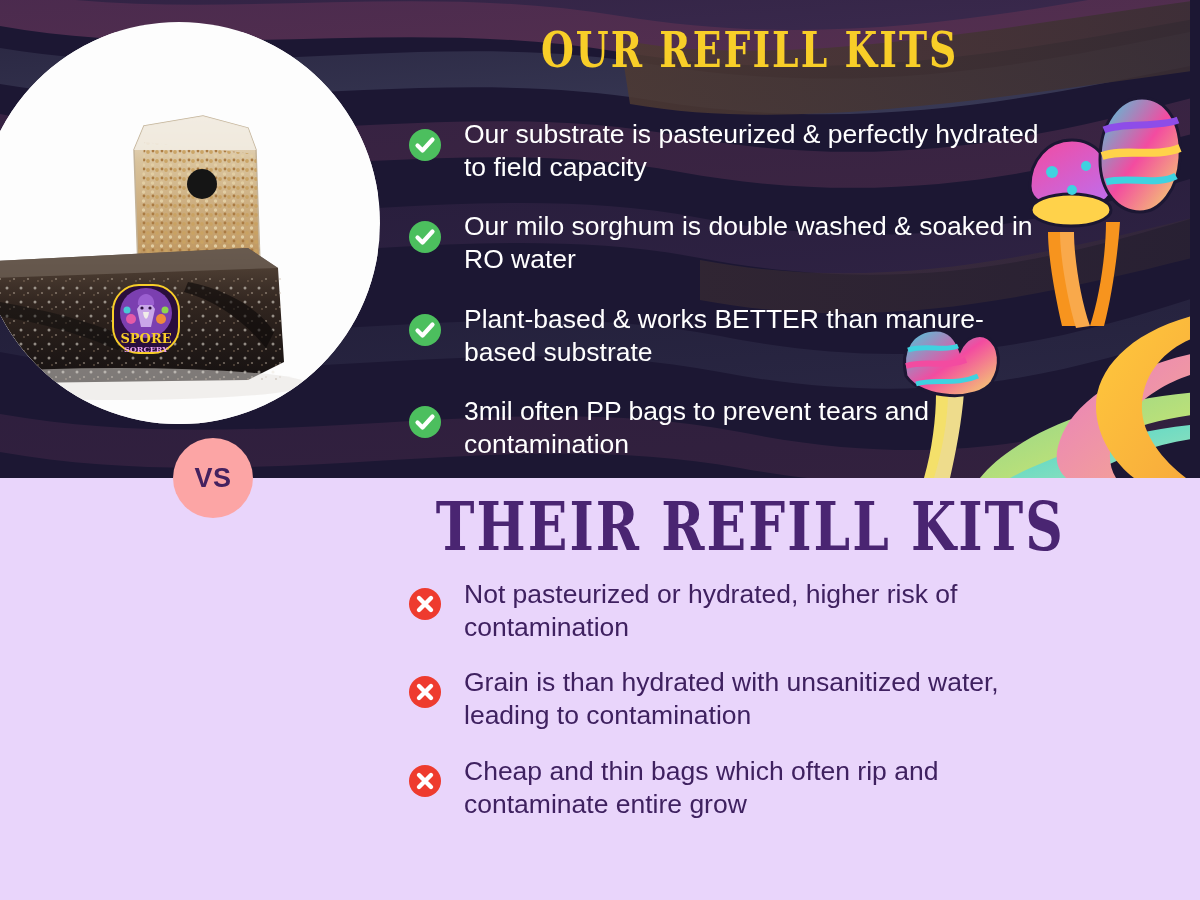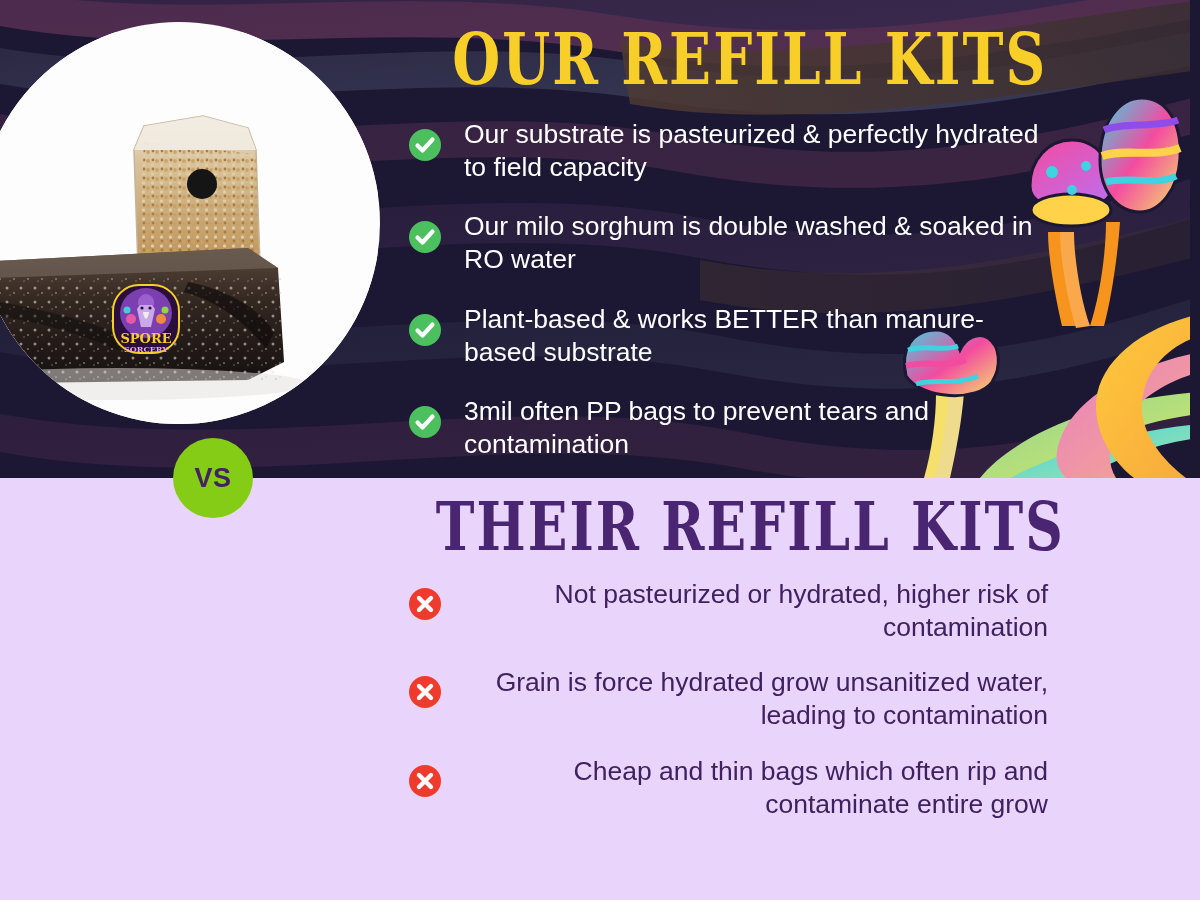--- a/index.html
+++ b/index.html
@@ -26,60 +26,60 @@
   
   .photo-circle {
     position:absolute; left:-22px; top:22px; width:402px; height:402px;
     border-radius:50%; background:#FDFDFD; overflow:hidden;
   }
   .our-photo { position:absolute; left:-30px; top:10px; width:430px; height:410px; }
 
   
   .vs-badge {
     position:absolute; left:173px; top:438px; width:80px; height:80px;
-    border-radius:50%; background:#84cc16;
+    border-radius:50%; background:#fca5a5;
     display:flex; align-items:center; justify-content:center; z-index:40;
   }
   .vs-badge span {
     font-size:27px; font-weight:bold; color:#44215F; letter-spacing:.5px;
   }
 
   
   .groovy {
     font-family:"DejaVu Serif", serif;
     font-weight:bold; font-style:normal;
     letter-spacing:2px;
     transform:scaleY(1.32) scaleX(1.02);
     transform-origin:center center;
   }
   .title-our {
     position:absolute; left:400px; top:28px; width:700px; height:62px;
-    display:flex; align-items:center; justify-content:center;
-    font-size:54px; color:#F8CE28; z-index:20;
+    display:flex; align-items:flex-start; justify-content:center;
+    font-size:37px; color:#F8CE28; z-index:20;
   }
   .title-their {
     position:absolute; left:400px; top:496px; width:700px; height:58px;
     display:flex; align-items:flex-start; justify-content:center;
     font-size:51px; color:#4A2572; z-index:20;
   }
 
   
   .bullets { position:absolute; z-index:25; }
   .bullets-our    { left:408px; top:118px; width:640px; }
   .bullets-their  { left:408px; top:578px; width:640px; }
 
   .bullet { display:flex; align-items:flex-start; gap:22px; }
   .bullets-our   .bullet { margin-bottom:26px; }
   .bullets-their .bullet { margin-bottom:22px; }
 
   .b-icon { flex:0 0 auto; width:34px; height:34px; margin-top:10px; }
   .bullets-their .b-icon { margin-top:9px; }
   .b-text { font-size:26.5px; line-height:1.25; }
   .bullets-our   .b-text { color:#FFFFFF; }
-  .bullets-their .b-text { color:#3F2160;text-align:right; }
+  .bullets-their .b-text { color:#3F2160; }
 
   .logo-badge { position:absolute; left:110px; top:283px; width:72px; height:72px; z-index:15; }
 </style>
 </head>
 <body>
 
 <div id="stage">
 
   <div class="panel-top">
     <svg class="waves" viewBox="0 0 1200 478" preserveAspectRatio="none">
@@ -275,21 +275,21 @@
         <circle cx="17" cy="17" r="16" fill="#EE3B2E"></circle>
         <path d="M11,11 L23,23 M23,11 L11,23" stroke="#FFFFFF" stroke-width="4.4" stroke-linecap="round"></path>
       </svg>
       <div class="b-text">Not pasteurized or hydrated, higher risk of contamination</div>
     </div>
     <div class="bullet">
       <svg class="b-icon" viewBox="0 0 34 34">
         <circle cx="17" cy="17" r="16" fill="#EE3B2E"></circle>
         <path d="M11,11 L23,23 M23,11 L11,23" stroke="#FFFFFF" stroke-width="4.4" stroke-linecap="round"></path>
       </svg>
-      <div class="b-text">Grain is force hydrated grow unsanitized water, leading to contamination</div>
+      <div class="b-text">Grain is than hydrated with unsanitized water, leading to contamination</div>
     </div>
     <div class="bullet">
       <svg class="b-icon" viewBox="0 0 34 34">
         <circle cx="17" cy="17" r="16" fill="#EE3B2E"></circle>
         <path d="M11,11 L23,23 M23,11 L11,23" stroke="#FFFFFF" stroke-width="4.4" stroke-linecap="round"></path>
       </svg>
       <div class="b-text">Cheap and thin bags which often rip and contaminate entire grow</div>
     </div>
   </div>
 

